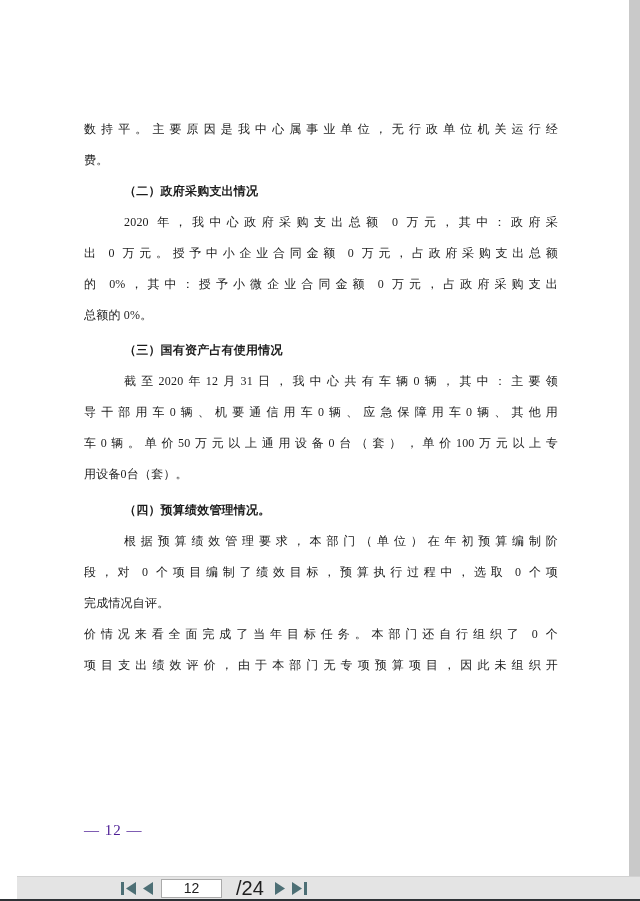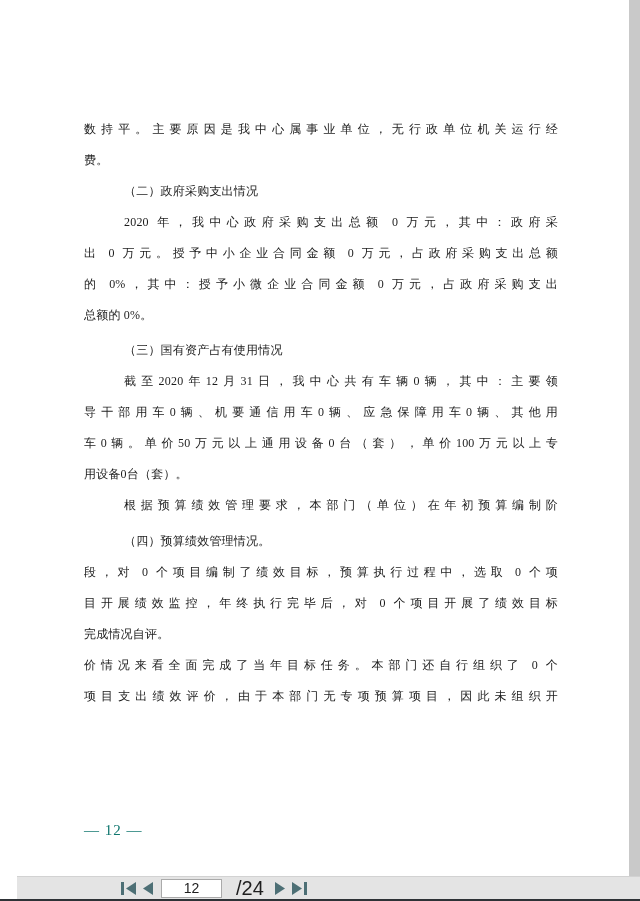--- a/index.html
+++ b/index.html
@@ -32,26 +32,26 @@
   .ln{
     font-size:12px;
     height:31px;line-height:31px;
     text-align:justify;text-align-last:justify;
     text-justify:inter-character;
     white-space:nowrap;
     letter-spacing:0.2px;
   }
   .ln.l{text-align:left;text-align-last:left;}
   .ln.ji{padding-left:40px;}
-  .ln.h{padding-left:40px;font-weight:normal;text-align:left;text-align-last:left;}
+  .ln.h{padding-left:40px;font-weight:bold;text-align:left;text-align-last:left;}
   .ln.g4{margin-top:4px;}
   .ln.g5{margin-top:5px;}
   .page-footer{
     position:absolute;left:84px;top:822px;
-    font-size:15px;line-height:17px;color:#0f766e;
+    font-size:15px;line-height:17px;color:#4c1d95;
     letter-spacing:1px;
   }
   
   .scrollbar{
     position:absolute;right:0;top:0;width:11px;height:876px;
     background:var(--scrollbar_color);
   }
   
   .toolbar{
     position:absolute;left:17px;top:876px;width:640px;height:23px;
@@ -100,24 +100,23 @@
         <div class="ln h">（二）政府采购支出情况</div>
         <div class="ln ji">2020 年，我中心政府采购支出总额 0 万元，其中：政府采</div>
         <div class="ln j">出 0 万元。授予中小企业合同金额 0 万元，占政府采购支出总额</div>
         <div class="ln j">的 0%，其中：授予小微企业合同金额 0 万元，占政府采购支出</div>
         <div class="ln l">总额的 0%。</div>
         <div class="ln h g4">（三）国有资产占有使用情况</div>
         <div class="ln ji">截至2020年12月31日，我中心共有车辆0辆，其中：主要领</div>
         <div class="ln j">导干部用车0辆、机要通信用车0辆、应急保障用车0辆、其他用</div>
         <div class="ln j">车0辆。单价50万元以上通用设备0台（套），单价100万元以上专</div>
         <div class="ln l">用设备0台（套）。</div>
+        <div class="ln h g5">（四）预算绩效管理情况。</div>
         <div class="ln ji">根据预算绩效管理要求，本部门（单位）在年初预算编制阶</div>
-        <div class="ln h g5">（四）预算绩效管理情况。</div>
         <div class="ln j">段，对 0 个项目编制了绩效目标，预算执行过程中，选取 0 个项</div>
-        <div class="ln j">目开展绩效监控，年终执行完毕后，对 0 个项目开展了绩效目标</div>
         <div class="ln l">完成情况自评。</div>
         <div class="ln j">价情况来看全面完成了当年目标任务。本部门还自行组织了 0 个</div>
         <div class="ln j">项目支出绩效评价，由于本部门无专项预算项目，因此未组织开</div>
       </div>
     <div class="page-footer">— 12 —</div>
   </div>
 
   <div class="scrollbar"></div>
 
   <div class="toolbar">

